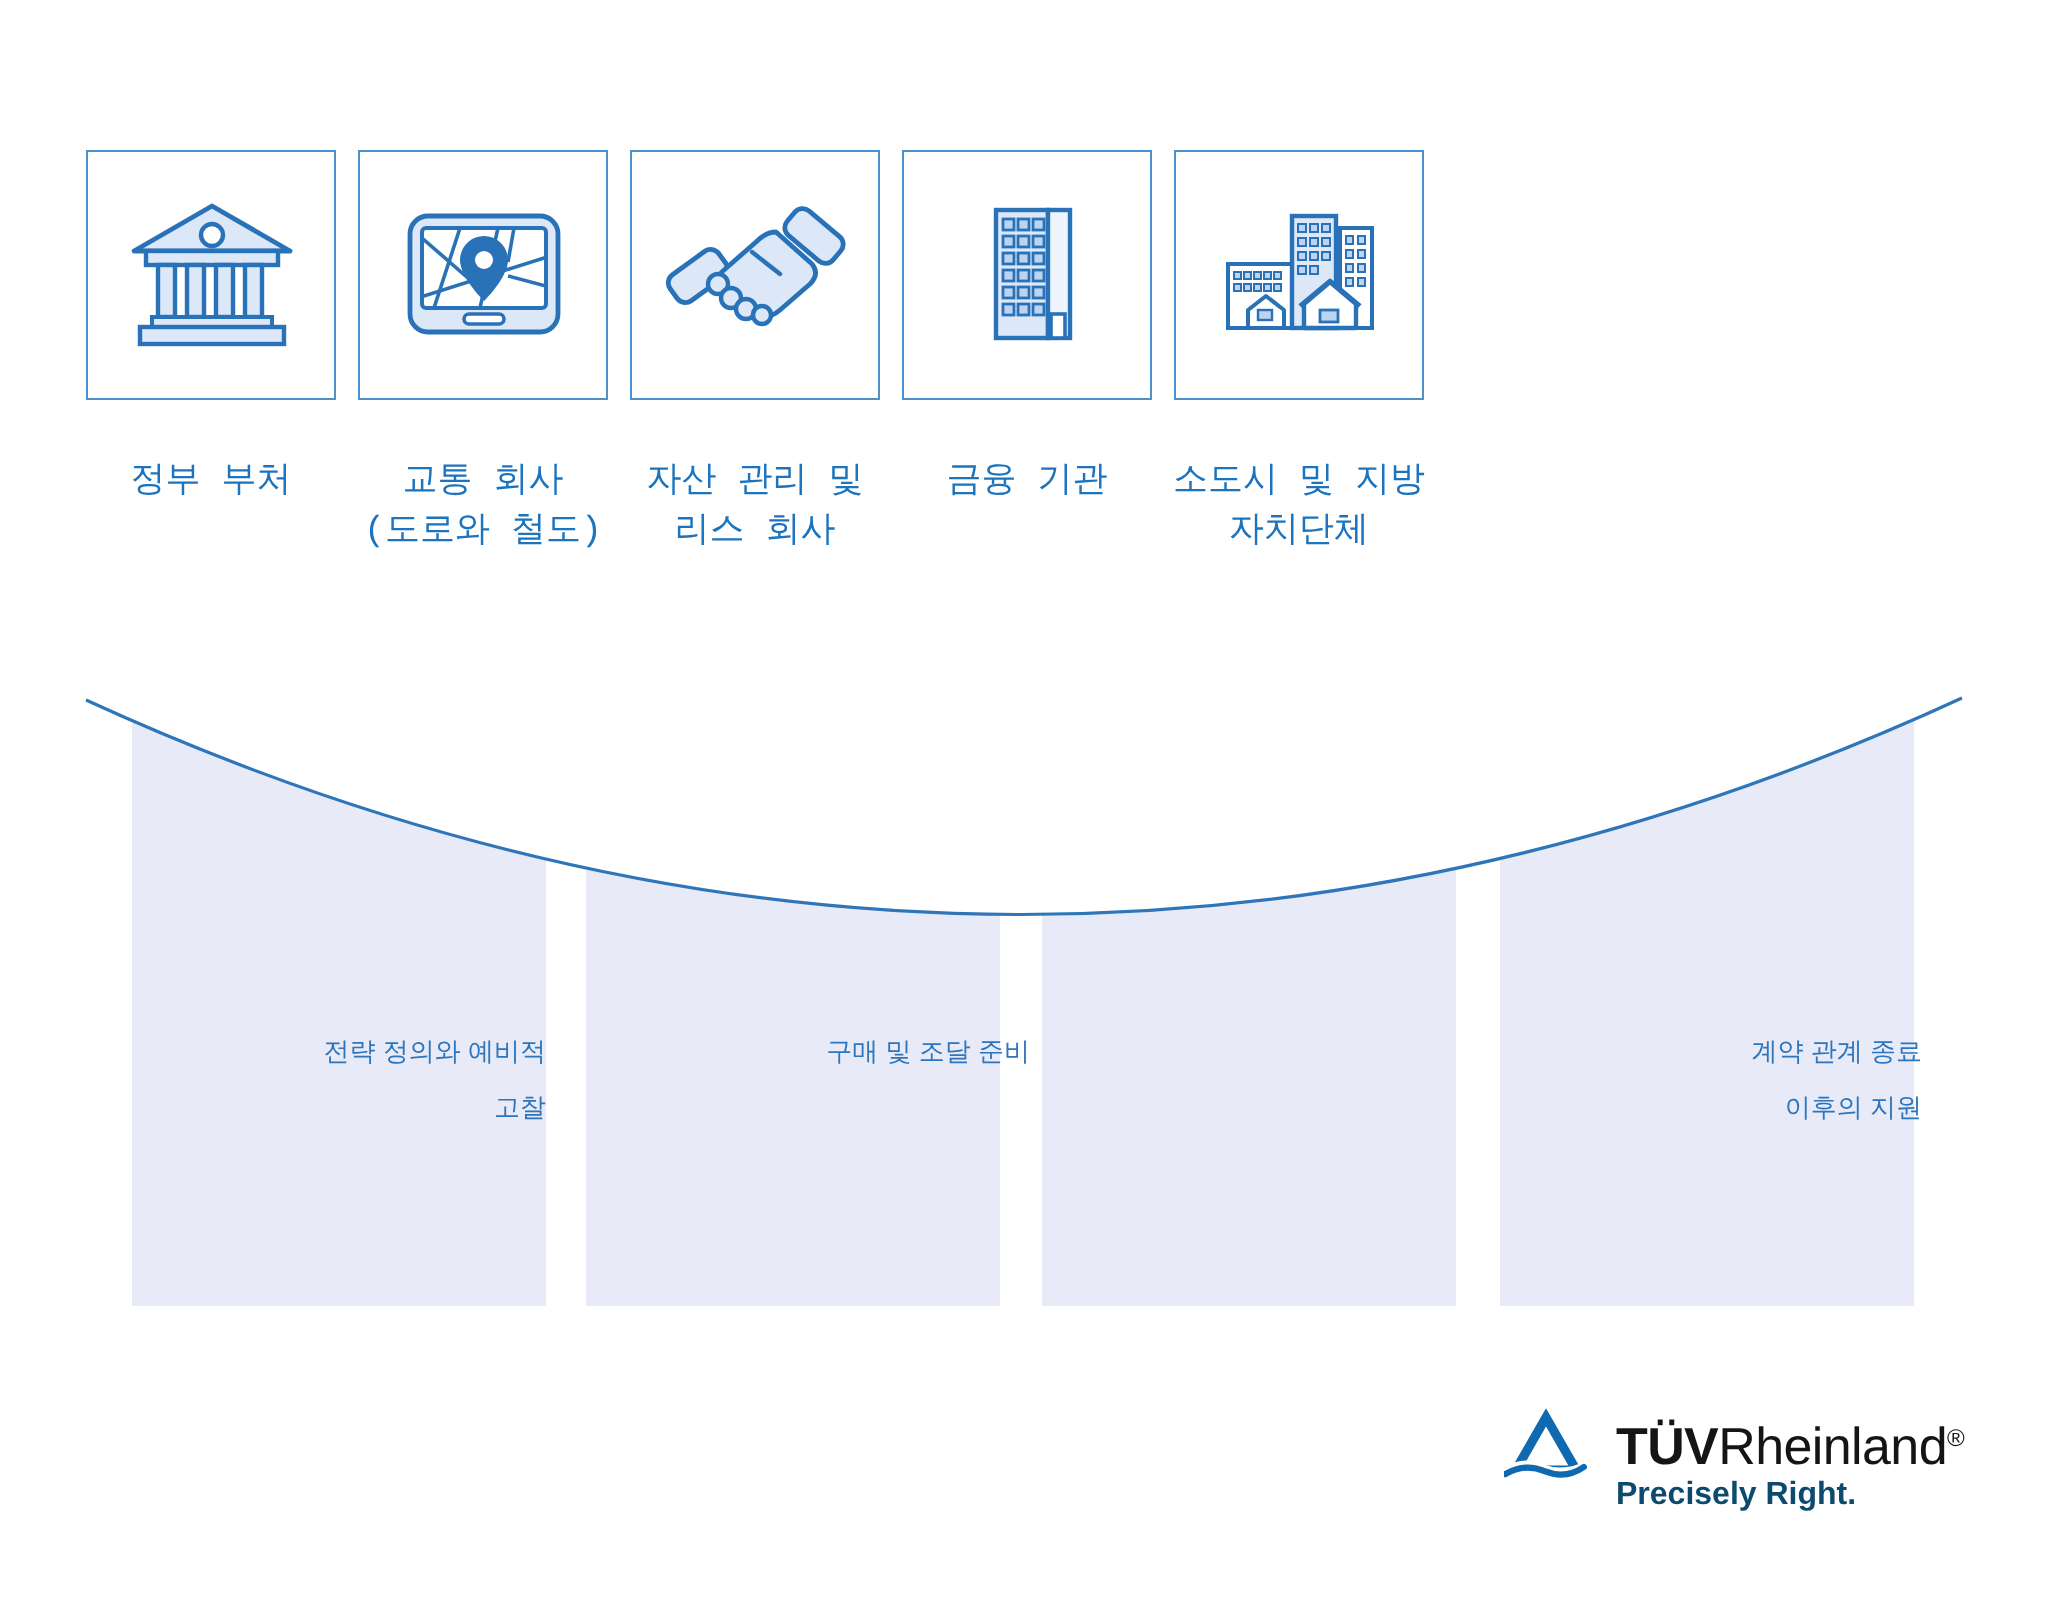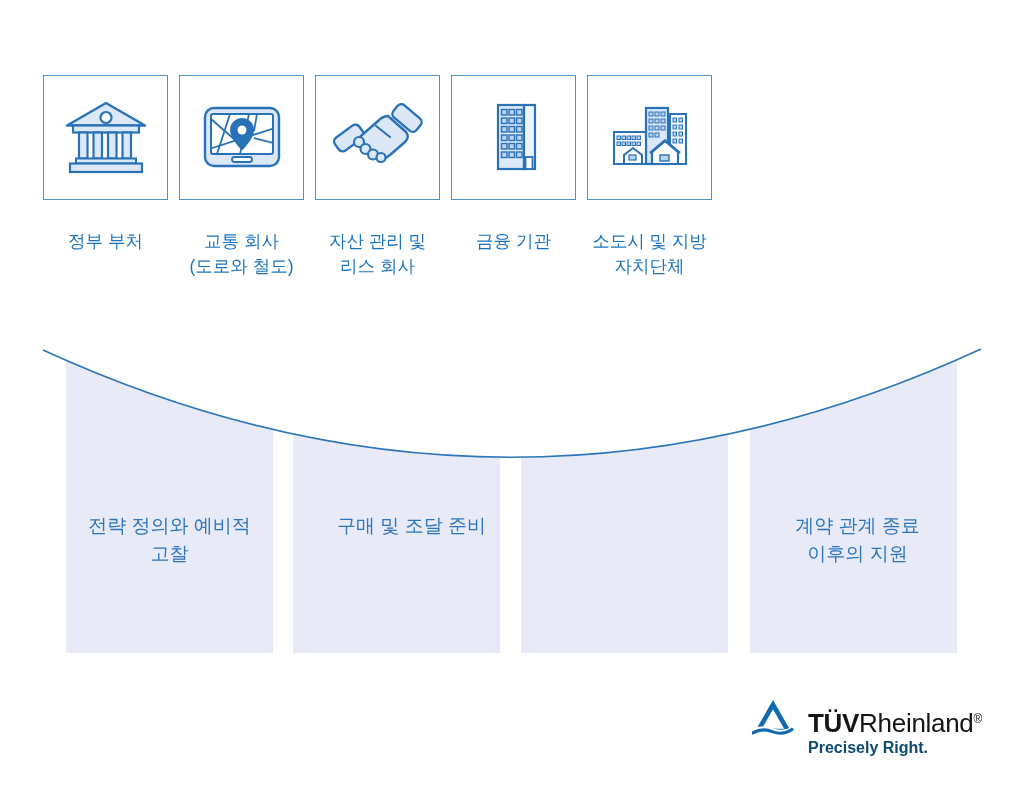--- a/index.html
+++ b/index.html
@@ -1,35 +1,35 @@
 <!DOCTYPE html>
 <html><head>
 <meta charset="utf-8">
 <style>
   html,body{margin:0;padding:0;background:#fff;}
   body{width:1024px;height:800px;font-family:"Liberation Sans",sans-serif;-webkit-font-smoothing:antialiased;}
   .canvas{position:relative;width:1024px;height:800px;background:#fff;overflow:hidden;}
 
   
-  .customers{position:absolute;left:43px;top:75px;display:flex;gap:11px;}
+  .customers{position:absolute;left:43px;top:75px;display:flex;gap:11px;font-family:Liberation Mono, monospace;}
   .customer{width:125px;display:flex;flex-direction:column;align-items:center;}
   .card{width:125px;height:125px;box-sizing:border-box;border:1.5px solid #4d92cd;background:#fff;
         display:flex;align-items:center;justify-content:center;}
   .card svg{display:block;}
   .customer-label{margin-top:29px;width:172px;text-align:center;font-size:17.5px;line-height:25px;
         color:#1b74bd;white-space:pre-line;}
 
   
   .curve-layer{position:absolute;left:0;top:0;width:1024px;height:800px;pointer-events:none;}
-  .phase-label{position:absolute;top:512px;width:207px;text-align:center;font-size:19px;line-height:28px;
+  .phase-label{position:absolute;top:512px;width:207px;text-align:right;font-size:13px;line-height:28px;
         color:#2d76bd;white-space:pre-line;}
   .phase-0{left:66px}.phase-1{left:308px}.phase-2{left:521px}.phase-3{left:754px}
 
   
-  .logo{position:absolute;left:752px;top:690px;display:flex;align-items:flex-start;}
+  .logo{position:absolute;left:752px;top:690px;display:flex;align-items:center;}
   .logo-mark{margin-top:3px;}
   .logo-text{margin-left:14px;}
   .brand{font-size:26px;line-height:26px;margin-top:16px;color:#151515;letter-spacing:-0.3px;}
   .brand .bold{font-weight:700;}
   .brand .reg{font-size:12px;vertical-align:9px;}
   .tagline{font-size:16px;font-weight:700;color:#0c4a6e;margin-top:3px;}
 
   .ic-stroke{stroke:#2a72b8;fill:none;}
 </style>
 </head>

